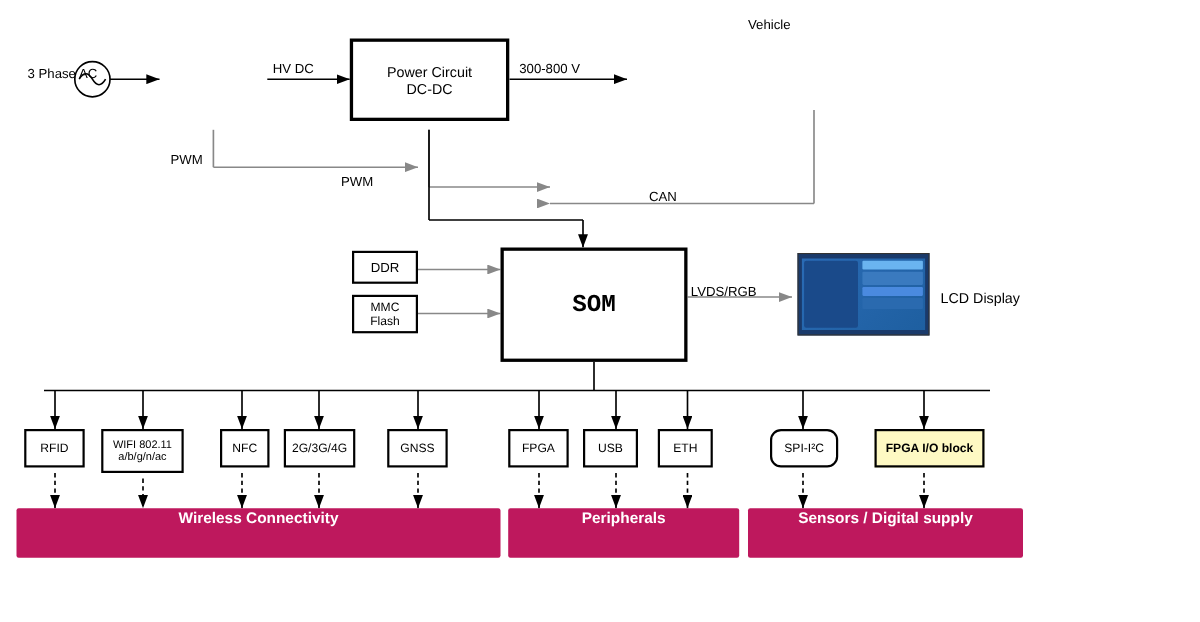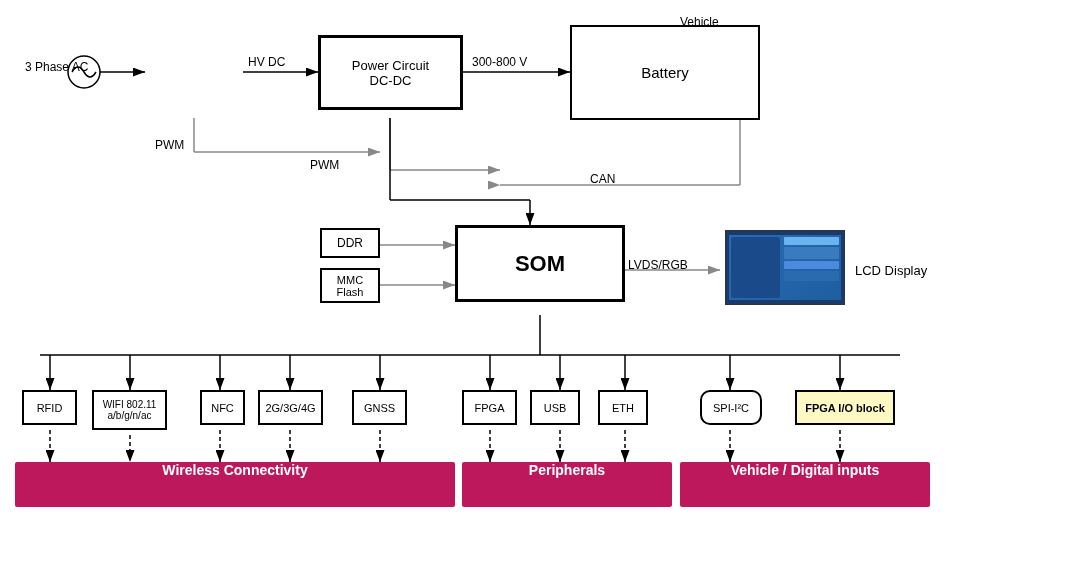--- a/index.html
+++ b/index.html
@@ -202,38 +202,35 @@
 
   <div class="box thick" style="left:318px; top:35px; width:145px; height:75px;">
     <span style="white-space:pre-line; font-size:13px;">Power Circuit
 DC-DC</span>
   </div>
 
   <div class="label" style="left:472px; top:55px;">300-800 V</div>
 
   <div class="label" style="left:680px; top:15px;">Vehicle</div>
 
-  <div class="box" style="left:570px; top:25px; width:190px; height:95px;">
-    <span style="font-size:15px;">Battery</span>
-  </div>
 
   <div class="label" style="left:155px; top:138px;">PWM</div>
   <div class="label" style="left:310px; top:158px;">PWM</div>
   <div class="label" style="left:590px; top:172px;">CAN</div>
 
   <div class="box" style="left:320px; top:228px; width:60px; height:30px;">
     <span style="font-size:12px;">DDR</span>
   </div>
 
   <div class="box" style="left:320px; width:60px; height:35px; top:268px;">
     <span style="font-size:11px; white-space:pre-line;">MMC
 Flash</span>
   </div>
 
-  <div class="box thick" style="left:455px; top:225px; width:170px; height:77px; font-size:22px; font-weight:bold;">
+  <div class="box thick" style="left:455px; top:225px; width:170px; height:104px; font-size:22px; font-weight:bold;font-family:Liberation Mono, monospace;">
     <span>SOM</span>
   </div>
 
   <div class="label" style="left:628px; top:258px;">LVDS/RGB</div>
 
   <div class="lcd-display" style="left:725px; top:230px;">
     <div class="lcd-inner">
       <div class="lcd-left"></div>
       <div class="lcd-right">
         <div class="lcd-bar" style="background:#6ab4f0; height:8px;"></div>
@@ -287,16 +284,16 @@
     <span style="font-size:11px;">FPGA I/O block</span>
   </div>
 
   <div class="orange-box" style="left:15px; top:462px; width:440px; height:45px;">
     <span>Wireless Connectivity</span>
   </div>
   <div class="orange-box" style="left:462px; top:462px; width:210px; height:45px;">
     <span>Peripherals</span>
   </div>
   <div class="orange-box" style="left:680px; top:462px; width:250px; height:45px;">
-    <span>Vehicle / Digital inputs</span>
+    <span>Sensors / Digital supply</span>
   </div>
 
 </div>
 
 </body></html>

